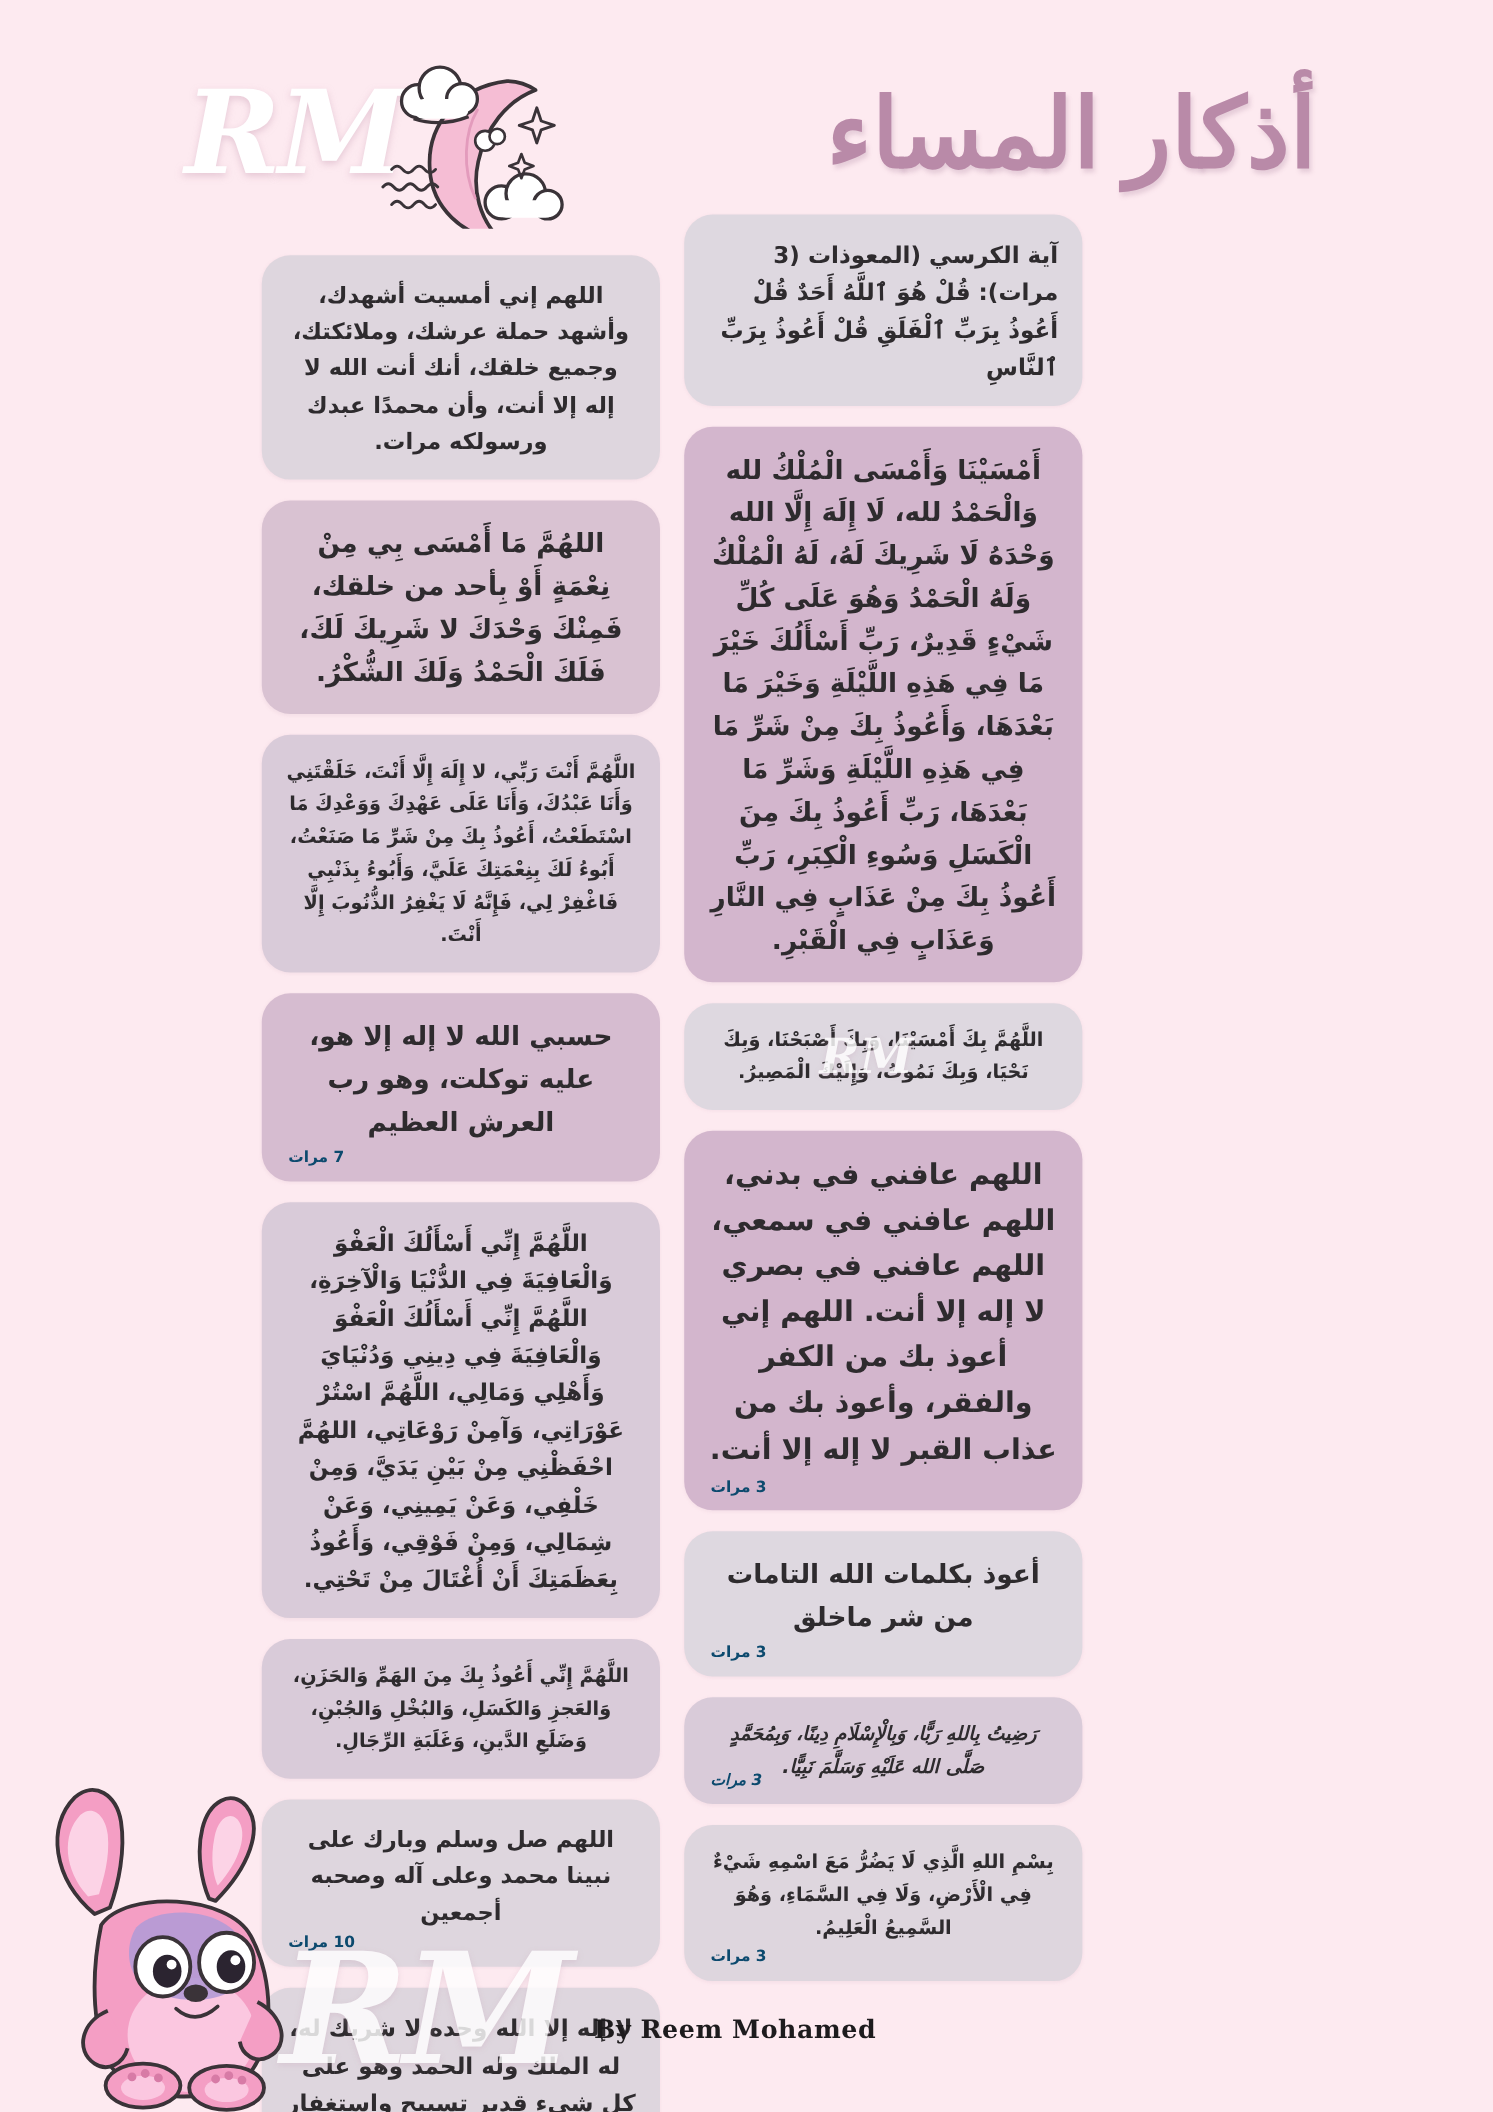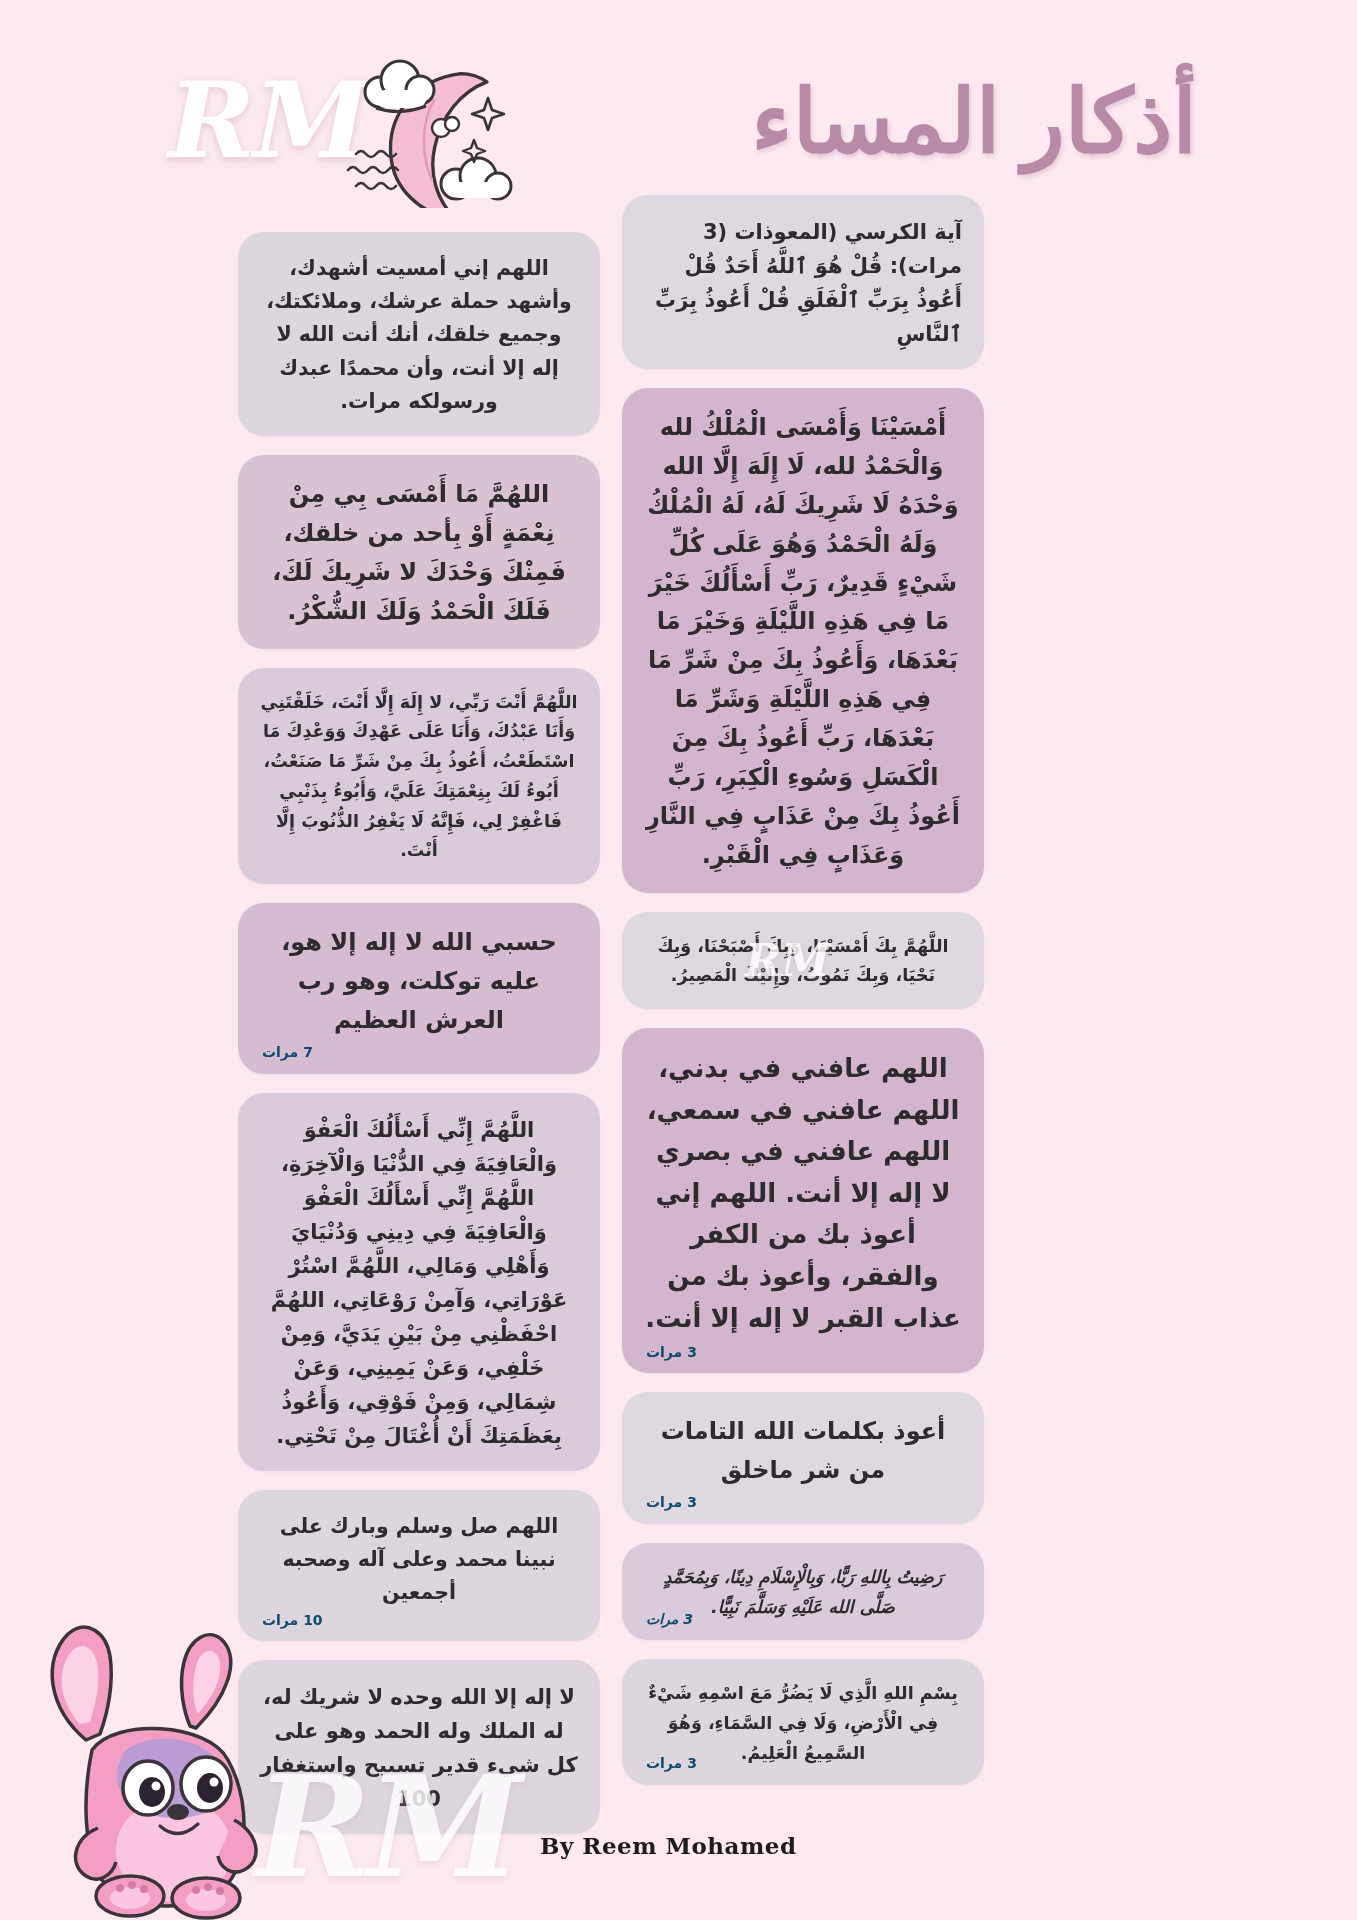--- a/index.html
+++ b/index.html
@@ -198,20 +198,23 @@
 
   <div class="card tone-rose lg" style="padding-bottom:34px;">
     <div class="body">حسبي الله لا إله إلا هو، عليه توكلت، وهو رب العرش العظيم</div>
     <span class="reps-inlineL">7 مرات</span>
   </div>
 
   <div class="card tone-mauve xs">
     <div class="body">اللَّهُمَّ إِنِّي أَسْأَلُكَ الْعَفْوَ وَالْعَافِيَةَ فِي الدُّنْيَا وَالْآخِرَةِ، اللَّهُمَّ إِنِّي أَسْأَلُكَ الْعَفْوَ وَالْعَافِيَةَ فِي دِينِي وَدُنْيَايَ وَأَهْلِي وَمَالِي، اللَّهُمَّ اسْتُرْ عَوْرَاتِي، وَآمِنْ رَوْعَاتِي، اللهُمَّ احْفَظْنِي مِنْ بَيْنِ يَدَيَّ، وَمِنْ خَلْفِي، وَعَنْ يَمِينِي، وَعَنْ شِمَالِي، وَمِنْ فَوْقِي، وَأَعُوذُ بِعَظَمَتِكَ أَنْ أُغْتَالَ مِنْ تَحْتِي.</div>
   </div>
 
+  <div class="card tone-mauve sm">
+    <div class="body">اللَّهُمَّ إِنِّي أَعُوذُ بِكَ مِنَ الهَمِّ وَالحَزَنِ، وَالعَجزِ وَالكَسَلِ، وَالبُخْلِ وَالجُبْنِ، وَضَلَعِ الدَّينِ، وَغَلَبَةِ الرِّجَالِ.</div>
+  </div>
 
   <div class="card tone-grey" style="padding-bottom:32px;">
     <div class="body">اللهم صل وسلم وبارك على نبينا محمد وعلى آله وصحبه أجمعين</div>
     <span class="reps-inlineL">10 مرات</span>
   </div>
 
   <div class="card tone-grey xs">
     <div class="body">لا إله إلا الله وحده لا شريك له، له الملك وله الحمد وهو على كل شيء قدير تسبيح واستغفار 100</div>
   </div>
 
@@ -239,21 +242,21 @@
   <div class="card tone-pale lg" style="padding-bottom:34px;">
     <div class="body">أعوذ بكلمات الله التامات من شر ماخلق</div>
     <span class="reps-inlineL">3 مرات</span>
   </div>
 
   <div class="card tone-mauve sm" style="font-style:italic;">
     <div class="body">رَضِيتُ بِاللهِ رَبًّا، وَبِالْإِسْلَامِ دِينًا، وَبِمُحَمَّدٍ صَلَّى الله عَلَيْهِ وَسَلَّمَ نَبِيًّا.</div>
     <span class="reps-inlineL">3 مرات</span>
   </div>
 
-  <div class="card tone-grey sm" style="padding-bottom:16px;">
+  <div class="card tone-grey sm" style="padding-bottom:32px;">
     <div class="body">بِسْمِ اللهِ الَّذِي لَا يَضُرُّ مَعَ اسْمِهِ شَيْءٌ فِي الْأَرْضِ، وَلَا فِي السَّمَاءِ، وَهُوَ السَّمِيعُ الْعَلِيمُ.</div>
     <span class="reps-inlineL">3 مرات</span>
   </div>
 
 </div>
 
 <div class="wm wm-mid">RM</div>
 <div class="wm wm-bottom">RM</div>
 
 <div class="stitch">

